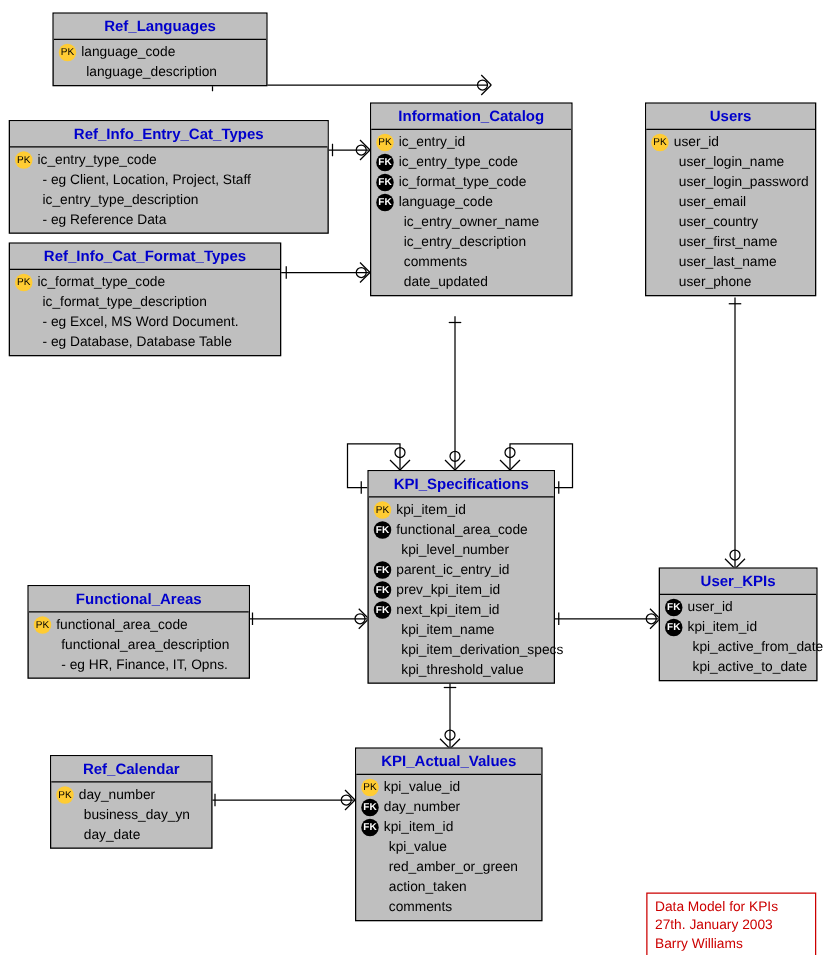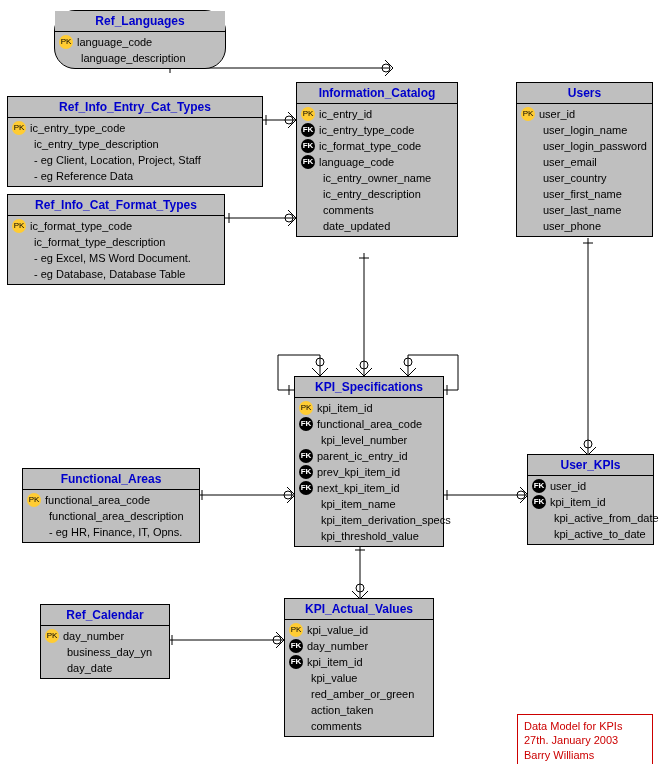--- a/index.html
+++ b/index.html
@@ -157,21 +157,21 @@
   <line x1="368" y1="591" x2="360" y2="599"></line>
   <path d="M 356 588 a 4 4 0 1 0 8 0 a 4 4 0 1 0 -8 0"></path>
 
   <line x1="167" y1="640" x2="283" y2="640"></line>
   <line x1="172" y1="635" x2="172" y2="645"></line>
   <line x1="276" y1="632" x2="284" y2="640"></line>
   <line x1="276" y1="648" x2="284" y2="640"></line>
   <path d="M 273 640 a 4 4 0 1 0 8 0 a 4 4 0 1 0 -8 0"></path>
 </svg>
 
-<div class="entity" style="left:54px; top:10px; width:170px;border-radius:21px;">
+<div class="entity" style="left:42px; top:10px; width:170px;">
   <div class="entity-header">Ref_Languages</div>
   <div class="entity-body">
     <div class="attr">
         <span class="key pk">PK</span>
         <span>language_code</span>
       </div>
     <div class="attr">
         <span class="key none"></span>
         <span>language_description</span>
       </div>
@@ -180,25 +180,25 @@
 
 <div class="entity" style="left:7px; top:96px; width:254px;">
   <div class="entity-header">Ref_Info_Entry_Cat_Types</div>
   <div class="entity-body">
     <div class="attr">
         <span class="key pk">PK</span>
         <span>ic_entry_type_code</span>
       </div>
     <div class="attr">
         <span class="key none"></span>
+        <span>- eg Client, Location, Project, Staff</span>
+      </div>
+    <div class="attr">
+        <span class="key none"></span>
         <span>ic_entry_type_description</span>
-      </div>
-    <div class="attr">
-        <span class="key none"></span>
-        <span>- eg Client, Location, Project, Staff</span>
       </div>
     <div class="attr">
         <span class="key none"></span>
         <span>- eg Reference Data</span>
       </div>
   </div>
 </div>
 
 <div class="entity" style="left:7px; top:194px; width:216px;">
   <div class="entity-header">Ref_Info_Cat_Format_Types</div>

